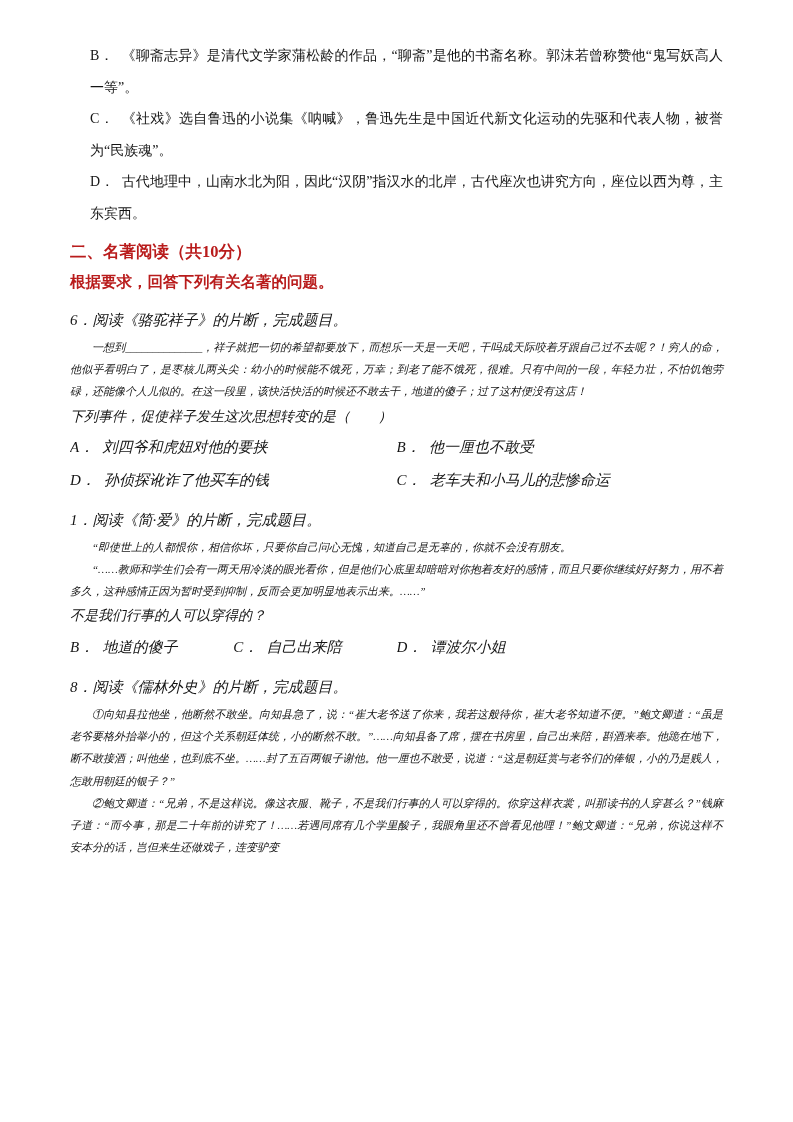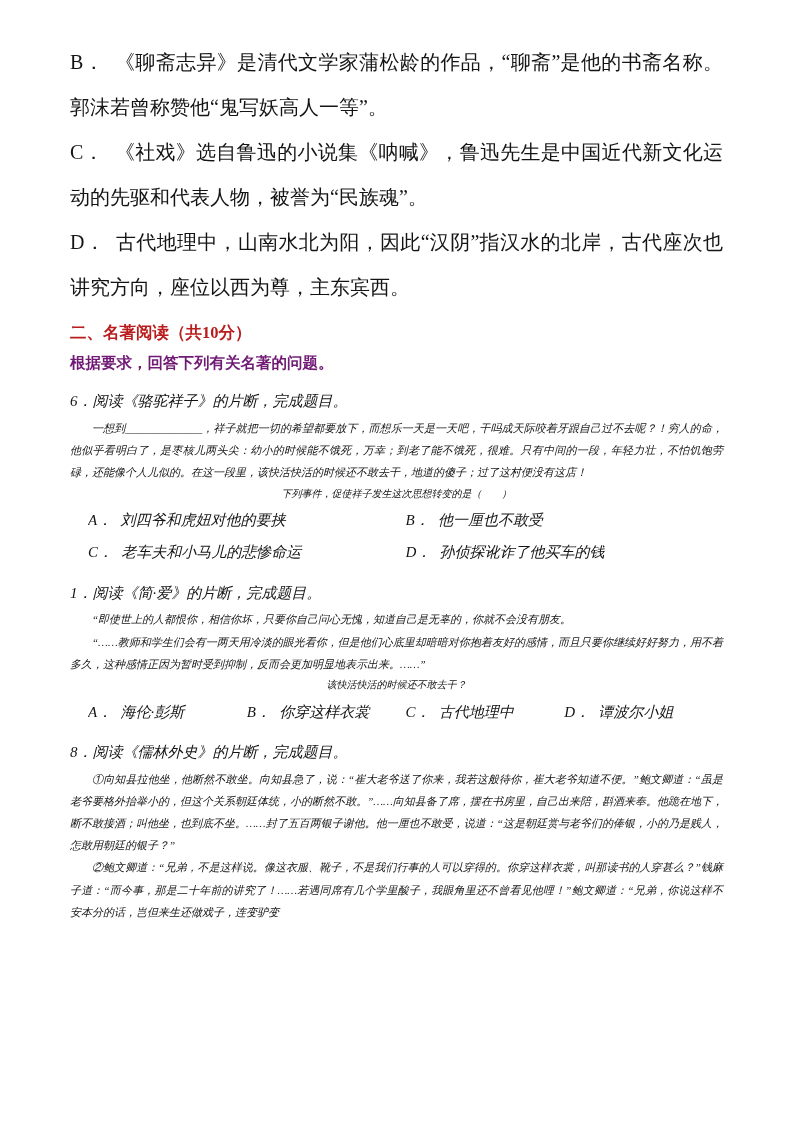--- a/index.html
+++ b/index.html
@@ -15,60 +15,59 @@
   }
   .page {
     box-sizing: border-box;
     width: 793px;
     min-height: 1122px;
     padding: 40px 70px 60px 70px;
     background: #ffffff;
   }
   p { margin: 0; }
   .opt-para {
-    font-size: 20px;
+    font-size: 14px;
     line-height: 2.25;
     text-align: justify;
+    margin-left: 20px;
   }
   .opt-label { margin-right: 0.55em; }
   .section-title {
     margin: 8px 0 0 0;
     font-size: 16.5px;
     font-weight: 700;
     line-height: 1.85;
     color: #b91c1c;
   }
   .section-subtitle {
     font-size: 15.5px;
     font-weight: 700;
     line-height: 1.85;
-    color: #701a75;
+    color: #b91c1c;
   }
   .question { margin: 0; font-style: italic; }
   .q-heading {
     margin-top: 9px;
     font-size: 15px;
     line-height: 2.05;
   }
   .passage {
     font-size: 11px;
     line-height: 2.02;
     text-align: justify;
     text-indent: 2em;
   }
   .q-stem {
-    font-size: 10px;
+    font-size: 14px;
     line-height: 2.05;
-    text-align: center;
   }
   .options-grid {
     display: grid;
     font-size: 15px;
     line-height: 2.15;
-    margin-left: 18px;
   }
   .options-2col { grid-template-columns: 1fr 1fr; }
   .options-4col { grid-template-columns: 25% 25% 25% 25%; }
   .option { white-space: nowrap; overflow: hidden; }
 </style>
 </head>
 <body>
 
 <div class="page">
 
@@ -92,42 +91,39 @@
     <p class="passage">一想到______________，祥子就把一切的希望都要放下，而想乐一天是一天吧，干吗成天际咬着牙跟自己过不去呢？！穷人的命，他似乎看明白了，是枣核儿两头尖：幼小的时候能不饿死，万幸；到老了能不饿死，很难。只有中间的一段，年轻力壮，不怕饥饱劳碌，还能像个人儿似的。在这一段里，该快活快活的时候还不敢去干，地道的傻子；过了这村便没有这店！</p>
     <p class="q-stem">下列事件，促使祥子发生这次思想转变的是（　　）</p>
     <div class="options-grid options-2col">
       <p class="option">
         <span class="opt-label">A．</span><span>刘四爷和虎妞对他的要挟</span>
       </p>
       <p class="option">
         <span class="opt-label">B．</span><span>他一厘也不敢受</span>
       </p>
       <p class="option">
-        <span class="opt-label">C．</span><span>老车夫和小马儿的悲惨命运</span>
+        <span class="opt-label">D．</span><span>孙侦探讹诈了他买车的钱</span>
       </p>
       <p class="option">
-        <span class="opt-label">D．</span><span>孙侦探讹诈了他买车的钱</span>
+        <span class="opt-label">C．</span><span>老车夫和小马儿的悲惨命运</span>
       </p>
     </div>
   </section>
 
   <section class="question">
     <p class="q-heading">1．阅读《简·爱》的片断，完成题目。</p>
     <p class="passage">“即使世上的人都恨你，相信你坏，只要你自己问心无愧，知道自己是无辜的，你就不会没有朋友。</p>
     <p class="passage">“……教师和学生们会有一两天用冷淡的眼光看你，但是他们心底里却暗暗对你抱着友好的感情，而且只要你继续好好努力，用不着多久，这种感情正因为暂时受到抑制，反而会更加明显地表示出来。……”</p>
-    <p class="q-stem">该快活快活的时候还不敢去干？</p>
+    <p class="q-stem">不是我们行事的人可以穿得的？</p>
     <div class="options-grid options-4col">
       <p class="option">
-        <span class="opt-label">A．</span><span>海伦·彭斯</span>
+        <span class="opt-label">B．</span><span>地道的傻子</span>
       </p>
       <p class="option">
-        <span class="opt-label">B．</span><span>你穿这样衣裳</span>
-      </p>
-      <p class="option">
-        <span class="opt-label">C．</span><span>古代地理中</span>
+        <span class="opt-label">C．</span><span>自己出来陪</span>
       </p>
       <p class="option">
         <span class="opt-label">D．</span><span>谭波尔小姐</span>
       </p>
     </div>
   </section>
 
   <section class="question">
     <p class="q-heading">8．阅读《儒林外史》的片断，完成题目。</p>
     <p class="passage">①向知县拉他坐，他断然不敢坐。向知县急了，说：“崔大老爷送了你来，我若这般待你，崔大老爷知道不便。”鲍文卿道：“虽是老爷要格外抬举小的，但这个关系朝廷体统，小的断然不敢。”……向知县备了席，摆在书房里，自己出来陪，斟酒来奉。他跪在地下，断不敢接酒；叫他坐，也到底不坐。……封了五百两银子谢他。他一厘也不敢受，说道：“这是朝廷赏与老爷们的俸银，小的乃是贱人，怎敢用朝廷的银子？”</p>

